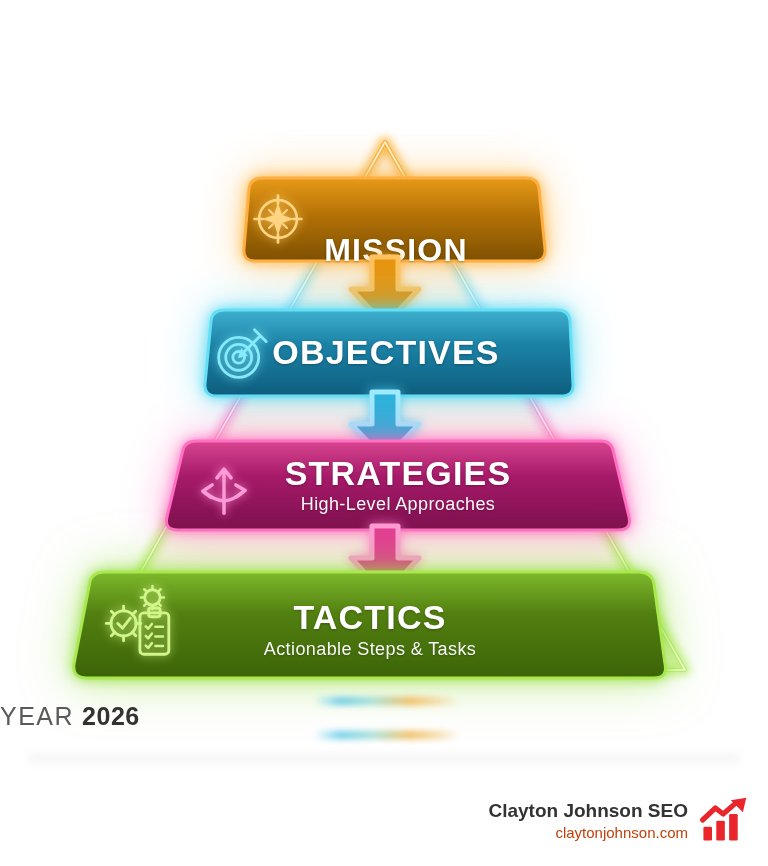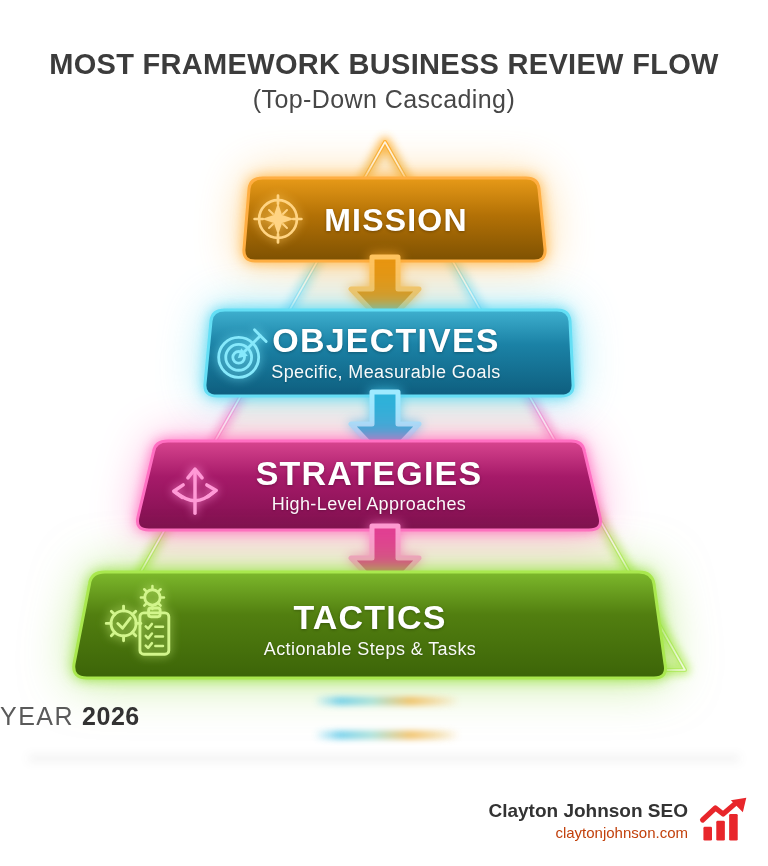--- a/index.html
+++ b/index.html
@@ -17,33 +17,33 @@
   
   .band { position:absolute; }
   .band-shape { position:absolute; inset:0; width:100%; height:100%; overflow:visible; }
   .band-mission  .band-shape { filter:drop-shadow(0 0 7px rgba(255,172,45,.85)) drop-shadow(0 0 22px rgba(255,172,45,.45)); }
   .band-objectives .band-shape { filter:drop-shadow(0 0 7px rgba(68,210,240,.85)) drop-shadow(0 0 22px rgba(68,210,240,.45)); }
   .band-strategies .band-shape { filter:drop-shadow(0 0 7px rgba(255,94,184,.85)) drop-shadow(0 0 22px rgba(255,94,184,.45)); }
   .band-tactics  .band-shape { filter:drop-shadow(0 0 7px rgba(142,220,53,.85)) drop-shadow(0 0 24px rgba(142,220,53,.5)); }
 
   .band-mission    { left:235px; top:172px; width:322px; height:96px; }
   .band-objectives { left:200px; top:302px; width:372px; height:102px; }
-  .band-strategies { left:130px; top:433px; width:478px; height:105px; }
+  .band-strategies { left:159px; top:433px; width:478px; height:105px; }
   .band-tactics    { left:68px;  top:564px; width:604px; height:122px; }
 
   .band-text { position:absolute; inset:0; display:flex; flex-direction:column; align-items:center; justify-content:center; text-align:center; }
   .band-title { color:#ffffff; font-weight:800; letter-spacing:1.2px; text-shadow:0 1px 3px rgba(0,0,0,.28); line-height:1.05; }
   .band-sub   { color:rgba(255,255,255,.97); font-weight:500; font-size:18px; letter-spacing:.4px; margin-top:3px; text-shadow:0 1px 2px rgba(0,0,0,.22); }
   .band-mission .band-title    { font-size:32px; }
   .band-objectives .band-title { font-size:34px; }
   .band-strategies .band-title { font-size:34px; }
   .band-tactics .band-title    { font-size:34px; }
   .band-mission .band-sub      { font-size:17px; }
   .band-tactics .band-text     { padding-top:10px; }
-  .band-mission .band-text     { padding-top:2px; }
+  .band-mission .band-text     { padding-top:2px;justify-content:flex-end; }
 
   .band-icon { position:absolute; overflow:visible; }
   .icon-mission    { left:16px; top:20px; width:54px; height:54px; filter:drop-shadow(0 0 5px rgba(255,200,90,.9)); }
   .icon-objectives { left:10px; top:22px; width:64px; height:60px; filter:drop-shadow(0 0 5px rgba(120,230,250,.9)); }
   .icon-strategies { left:32px; top:22px; width:66px; height:63px; filter:drop-shadow(0 0 5px rgba(255,140,210,.9)); }
   .icon-tactics    { left:29px; top:19px; width:82px; height:77px; filter:drop-shadow(0 0 5px rgba(200,240,120,.9)); }
 
   
   .flow-arrow { position:absolute; width:96px; height:74px; overflow:visible; }
   .arrow-1 { left:337px; top:255px; filter:drop-shadow(0 0 6px rgba(255,170,40,.8)); }
@@ -64,24 +64,20 @@
   .footer-text { text-align:right; margin-right:12px;margin-left:41px; }
   .footer-brand { font-size:19px; font-weight:700; color:#333333; }
   .footer-site  { font-size:15px; color:#c2410c; margin-top:2px; }
   .footer-logo  { width:48px; height:52px; overflow:visible; }
 </style>
 </head>
 <body>
 
 <div id="stage">
 
-  <div class="header">
-    <div class="title">MOST FRAMEWORK BUSINESS REVIEW FLOW</div>
-    <div class="subtitle">(Top-Down Cascading)</div>
-  </div>
 
   <svg id="triangle-svg" viewBox="0 0 768 866">
     <defs>
       <linearGradient id="triGrad" gradientUnits="userSpaceOnUse" x1="385" y1="142" x2="385" y2="672">
         <stop offset="0" stop-color="#FFAE2E"></stop>
         <stop offset="0.28" stop-color="#9FE9FA"></stop>
         <stop offset="0.52" stop-color="#FF9FD9"></stop>
         <stop offset="0.78" stop-color="#BCEF70"></stop>
         <stop offset="1" stop-color="#BCEF70"></stop>
       </linearGradient>
@@ -139,21 +135,20 @@
         <circle cx="32" cy="40" r="24"></circle>
         <circle cx="32" cy="40" r="15.5"></circle>
         <circle cx="32" cy="40" r="7"></circle>
         <path d="M36,36 L58,14"></path>
         <path d="M51,7 L58,14 L65,21"></path>
       </g>
       <path d="M31,41 L43,38 L35,29 Z" fill="#86E9FC"></path>
     </svg>
     <div class="band-text">
       <div class="band-title">OBJECTIVES</div>
-      <div class="band-sub">Specific, Measurable Goals</div>
     </div>
   </div>
 
   <svg class="flow-arrow arrow-2" viewBox="0 0 96 74">
     <path d="M 35,2 L 61,2 L 61,34 L 82,34 L 48,70 L 14,34 L 35,34 Z" fill="#2BB3DA" stroke="#9FEBFF" stroke-width="5" stroke-linejoin="round"></path>
   </svg>
 
   <div class="band band-strategies">
     <svg class="band-shape" viewBox="0 0 478 105">
       <defs>

